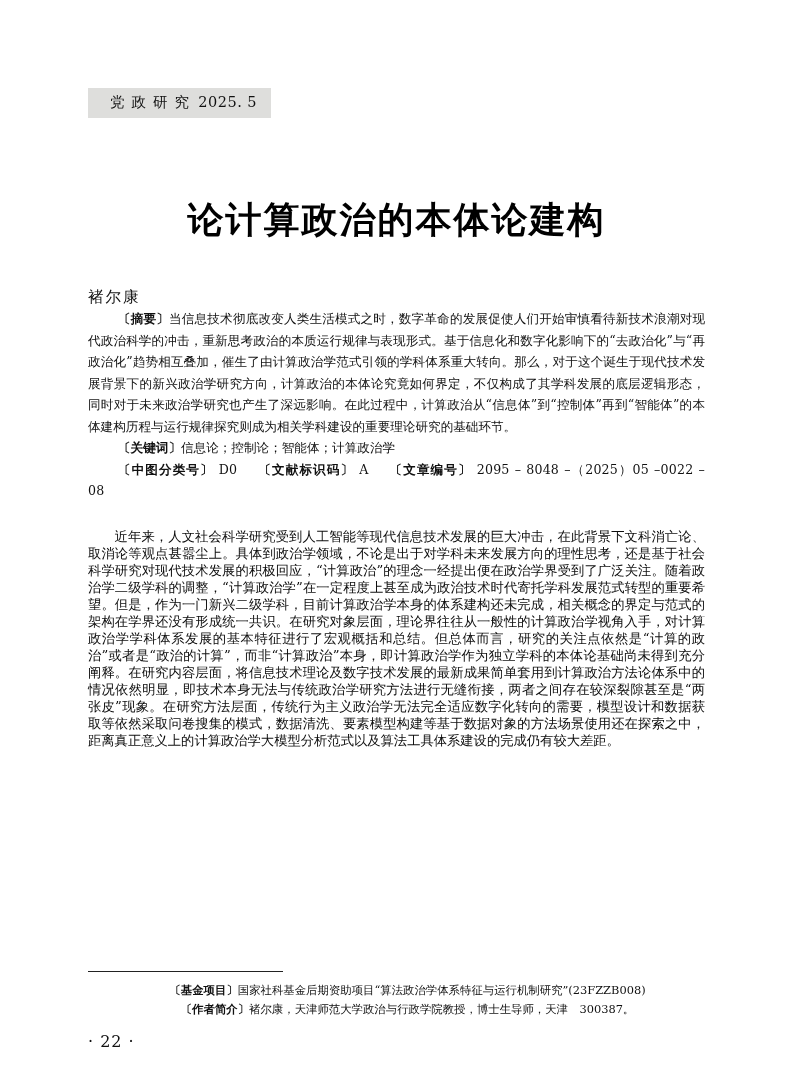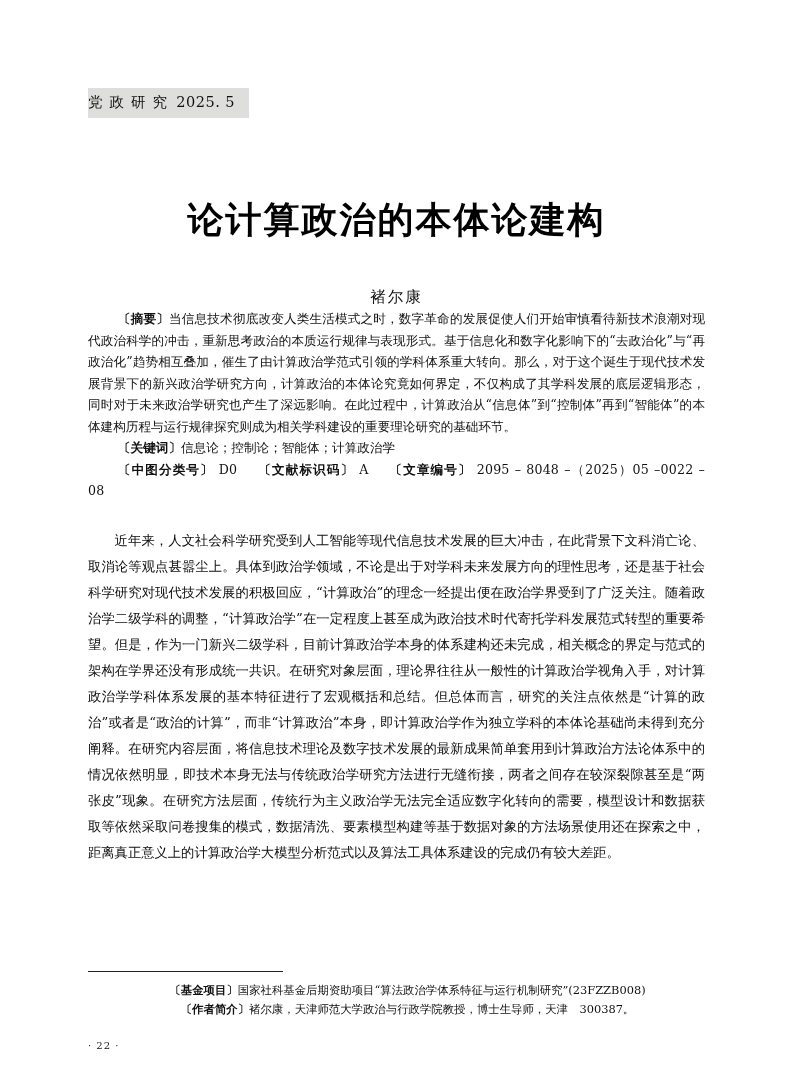--- a/index.html
+++ b/index.html
@@ -21,21 +21,21 @@
     width: 793px;
     height: 1077px;
     box-sizing: border-box;
     padding: 0 88px;
   }
   
   .journal-header {
     margin-top: 88px;
     display: inline-block;
     background: #dededc;
-    padding: 5px 14px 6px 0;
+    padding: 5px 14px 6px 22px;
     font-family: "DejaVu Serif", serif;
     font-size: 14.5px;
     letter-spacing: 1.2px;
     color: #111;
     white-space: nowrap;
   }
   .journal-header .issue {
     letter-spacing: 0.5px;
     margin-left: 8px;
   }
@@ -44,21 +44,20 @@
     margin-top: 78px;
     text-align: center;
     font-family: "DejaVu Serif", serif;
     font-size: 36px;
     font-weight: bold;
     letter-spacing: 2px;
     color: #000;
   }
   .author {
     margin-top: 42px;
-    text-align: center;
     font-family: Liberation Mono, monospace;
     font-size: 15.5px;
     letter-spacing: 2px;
     color: #111;
   }
   
   .abstract-block {
     font-family: "DejaVu Serif", serif;
     font-size: 12.6px;
     line-height: 21.5px;
@@ -85,21 +84,21 @@
     letter-spacing: 0.2px;
   }
   .class-line .seg {
     margin-right: 16px;
   }
   
   .body-text {
     margin-top: 26px;
     font-family: "DejaVu Serif", serif;
     font-size: 13.3px;
-    line-height: 26px;
+    line-height: 17px;
     text-align: justify;
     text-justify: inter-ideograph;
     color: #0d0d0d;
   }
   .body-text p {
     margin: 0;
     text-indent: 2em;
   }
   
   .footnote-area {
@@ -123,21 +122,21 @@
     text-indent: 22px;
   }
   .footnote .fn-label {
     font-weight: bold;
   }
   .page-number {
     position: absolute;
     left: 88px;
     bottom: 26px;
     font-family: "DejaVu Serif", serif;
-    font-size: 10px;
+    font-size: 16px;
     letter-spacing: 1px;
     color: #111;
   }
 </style>
 </head>
 <body>
 
 <div class="page">
 
   <div class="journal-header">

